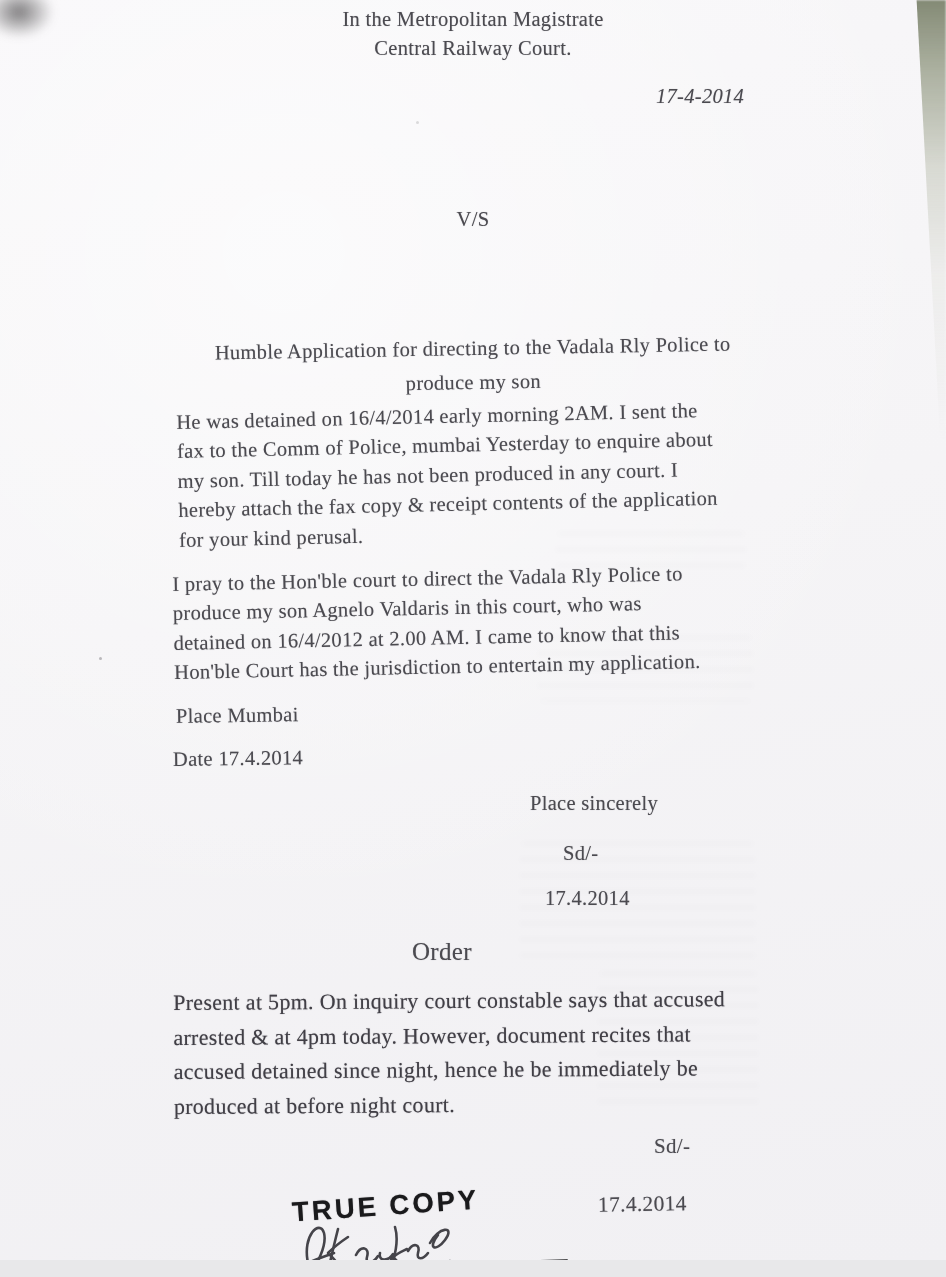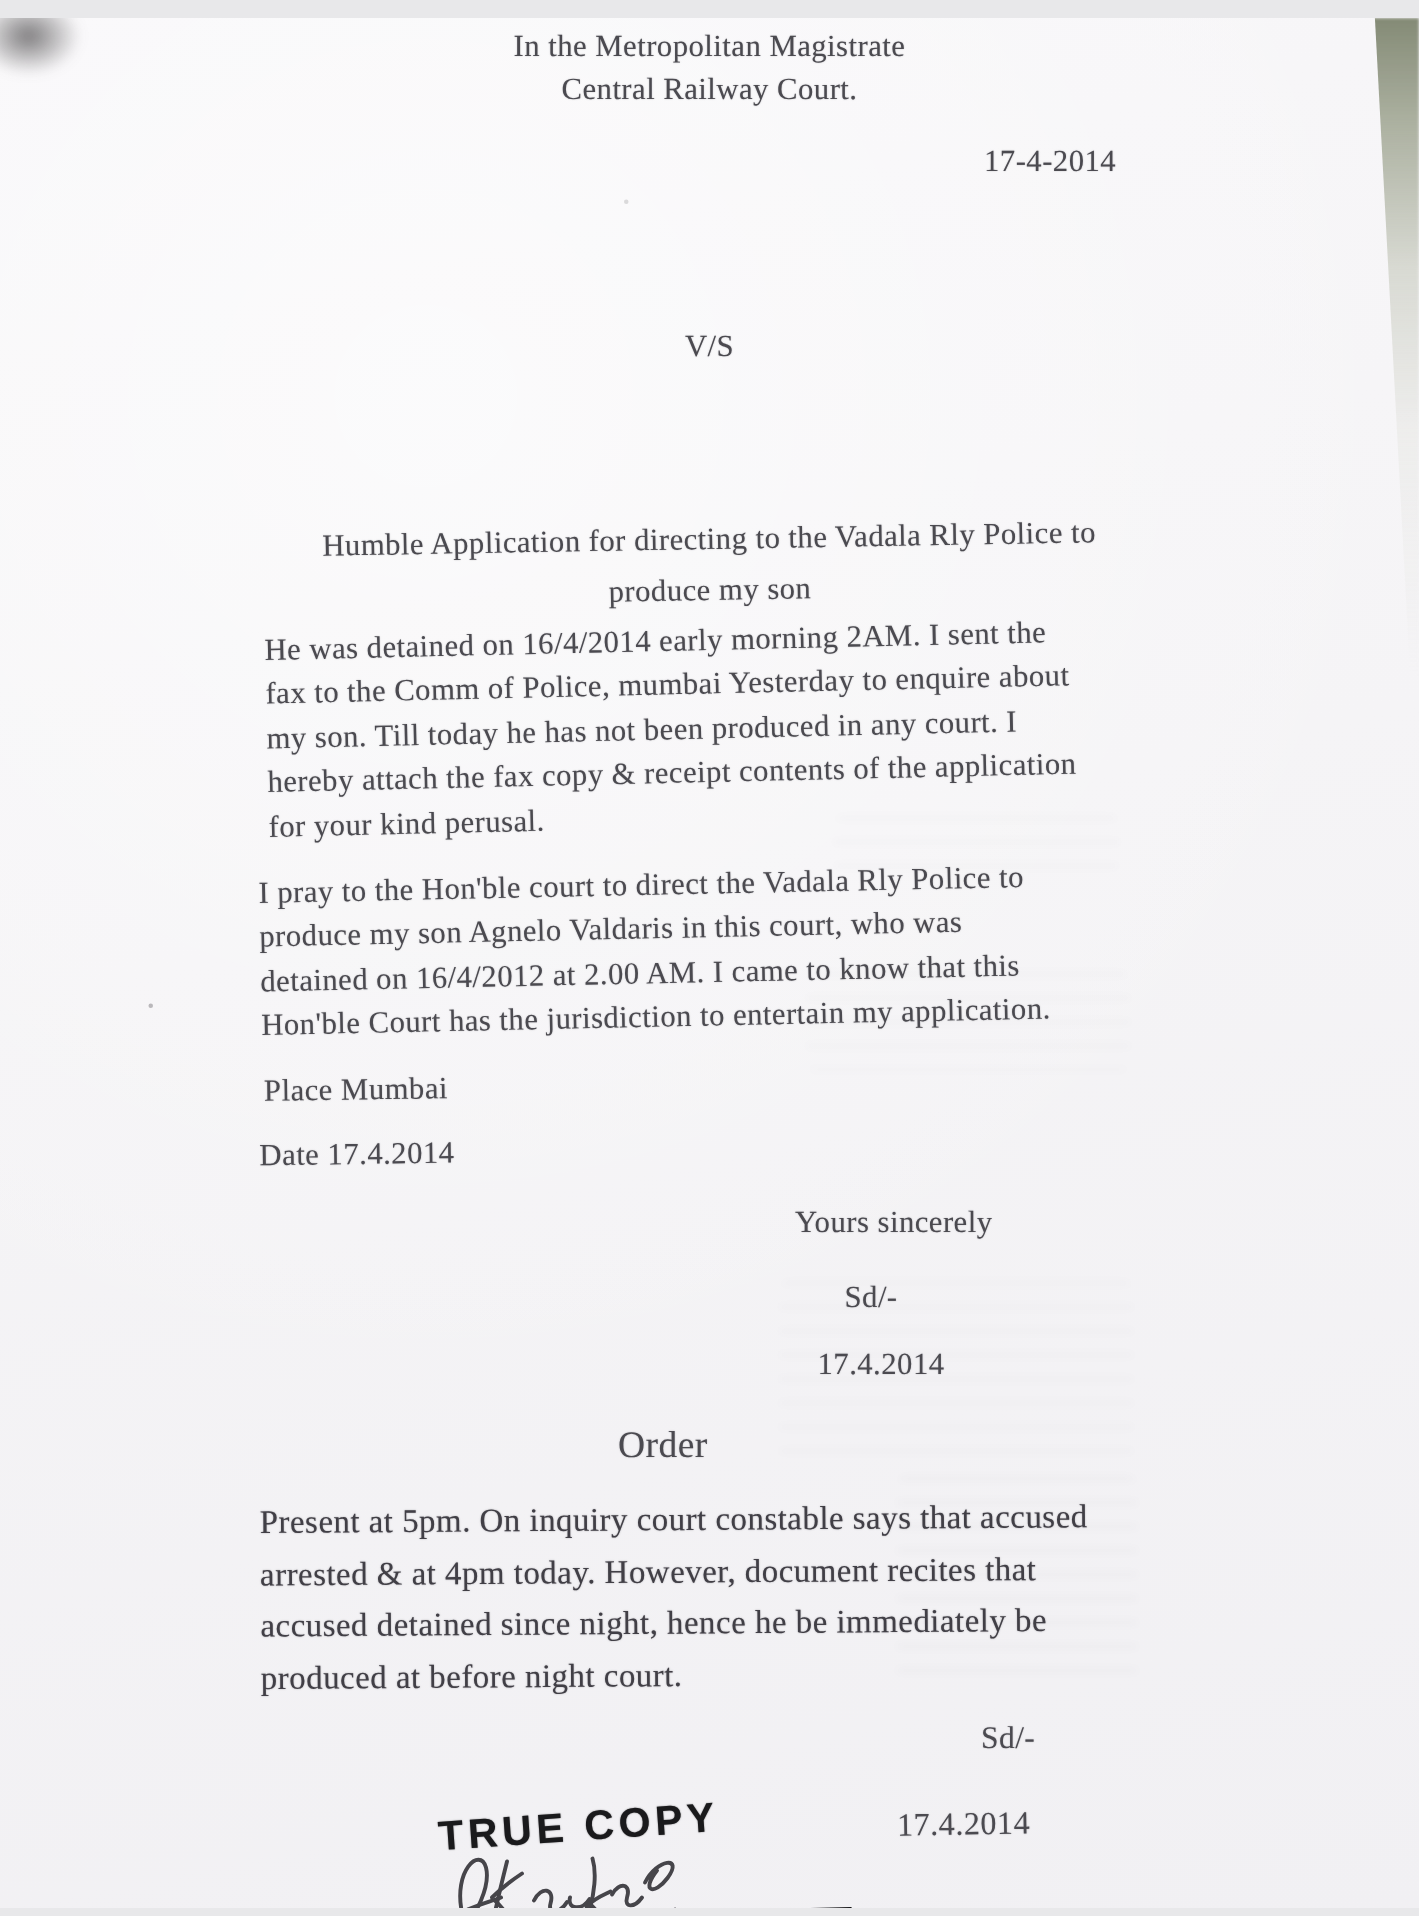--- a/index.html
+++ b/index.html
@@ -5,21 +5,20 @@
   html, body { margin: 0; padding: 0; background: #e8e8ea; }
   .photo {
     position: relative;
     width: 946px;
     height: 1260px;
     overflow: hidden;
     background:
       radial-gradient(120% 90% at 30% 20%, rgba(255,255,255,.55), rgba(255,255,255,0) 60%),
       linear-gradient(168deg, #f8f7f9 0%, #f5f4f6 45%, #f1f0f3 100%);
     font-family: "Liberation Serif", serif;
-    margin-top: 12px;
   }
   
   .edge-wedge {
     position: absolute; top: 0; right: 0; width: 42px; height: 440px;
     background: linear-gradient(to bottom,
       rgba(125,132,110,.95) 0%, rgba(156,162,142,.85) 15%,
       rgba(186,190,174,.5) 38%, rgba(208,210,198,.22) 62%, rgba(208,210,198,0) 100%);
     clip-path: polygon(30% 0, 100% 0, 100% 100%, 86% 100%);
     filter: blur(1.2px);
   }
@@ -45,21 +44,21 @@
   
   .t {
     position: absolute; white-space: nowrap;
     color: #4b4a50; font-size: 20.5px; letter-spacing: .3px;
     text-shadow: 0 0 1px rgba(75,74,80,.4);
   }
   .c { left: 0; width: 946px; text-align: center; }
 
   .header-line1 { top: 8px; }
   .header-line2 { top: 37px; }
-  .date-top { left: 656px; top: 85px; }
+  .date-top { left: 656px; top: 85px; font-style: italic; }
   .applicant1 { top: 130px; }
   .applicant2 { top: 170px; }
   .versus { top: 208px; }
   .respondent { top: 252px; }
 
   .subject { top: 331px; line-height: 34px; transform: rotate(-1deg); }
   .subject div { white-space: nowrap; }
 
   .para { line-height: 29.4px; transform-origin: left top; }
   .para div { white-space: nowrap; }
@@ -134,21 +133,21 @@
   <div class="t para para2">
     <div>I pray to the Hon'ble court to direct the Vadala Rly Police to</div>
     <div>produce my son Agnelo Valdaris in this court, who was</div>
     <div>detained on 16/4/2012 at 2.00 AM. I came to know that this</div>
     <div>Hon'ble Court has the jurisdiction to entertain my application.</div>
   </div>
 
   <div class="t place-line">Place Mumbai</div>
   <div class="t date-line">Date 17.4.2014</div>
 
-  <div class="t yours-line">Yours sincerely</div>
+  <div class="t yours-line">Place sincerely</div>
   <div class="t sd-line1">Sd/-</div>
   <div class="t close-date">17.4.2014</div>
 
   <div class="t order-head">Order</div>
   <div class="t order-para">
     <div>Present at 5pm. On inquiry court constable says that accused</div>
     <div>arrested &amp; at 4pm today. However, document recites that</div>
     <div>accused detained since night, hence he be immediately be</div>
     <div>produced at before night court.</div>
   </div>

